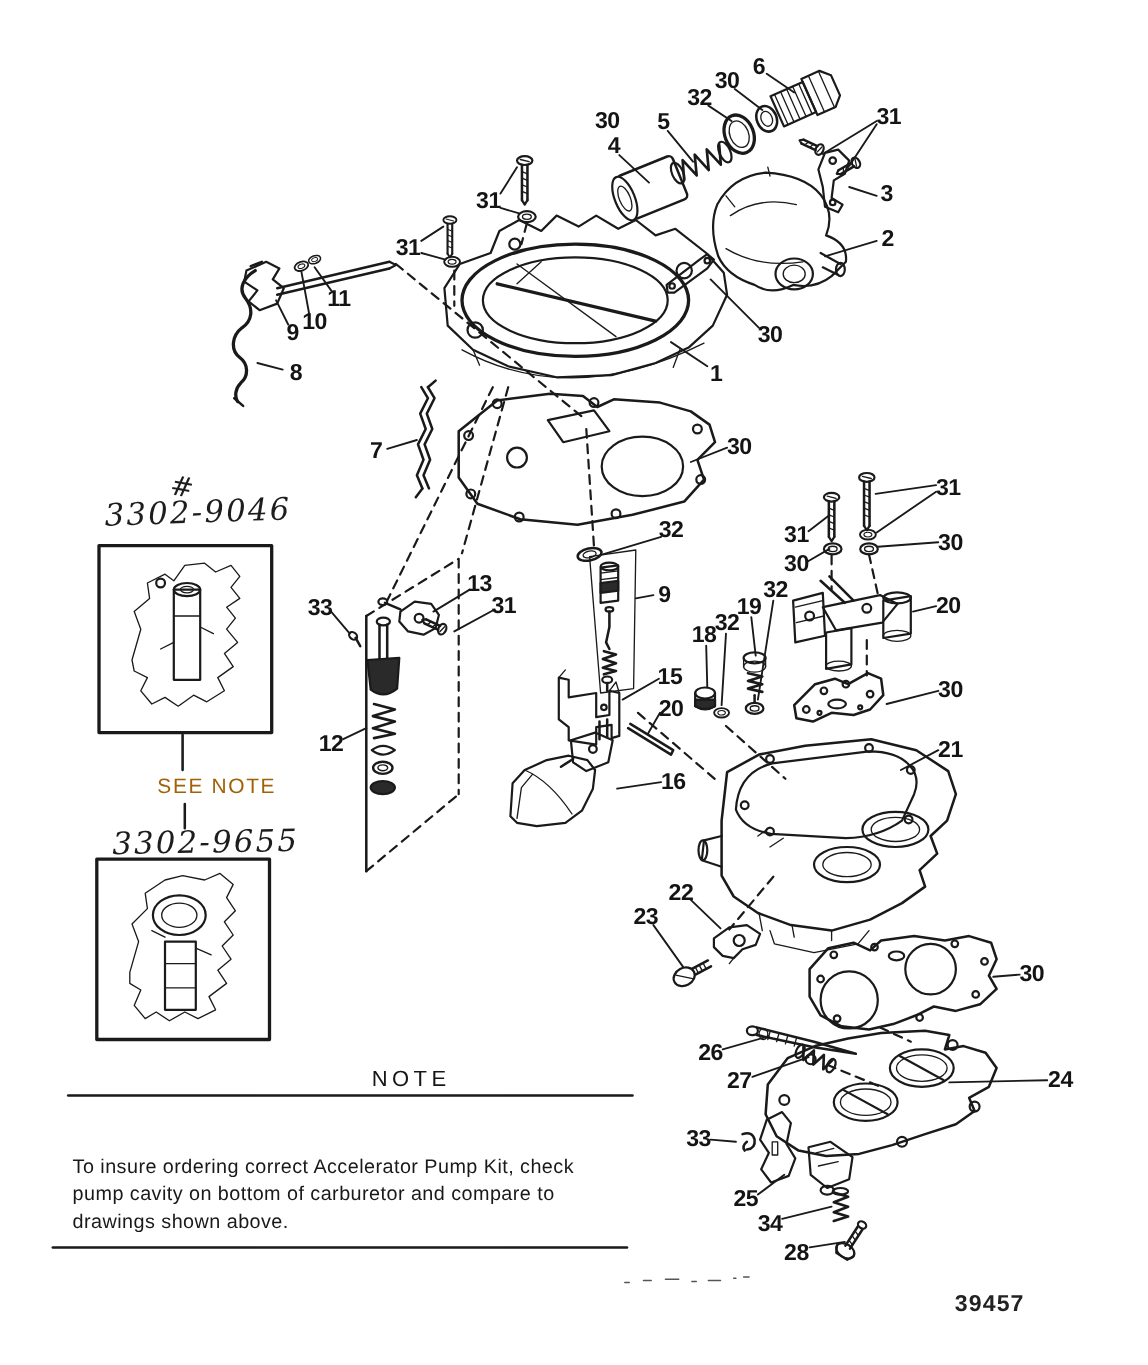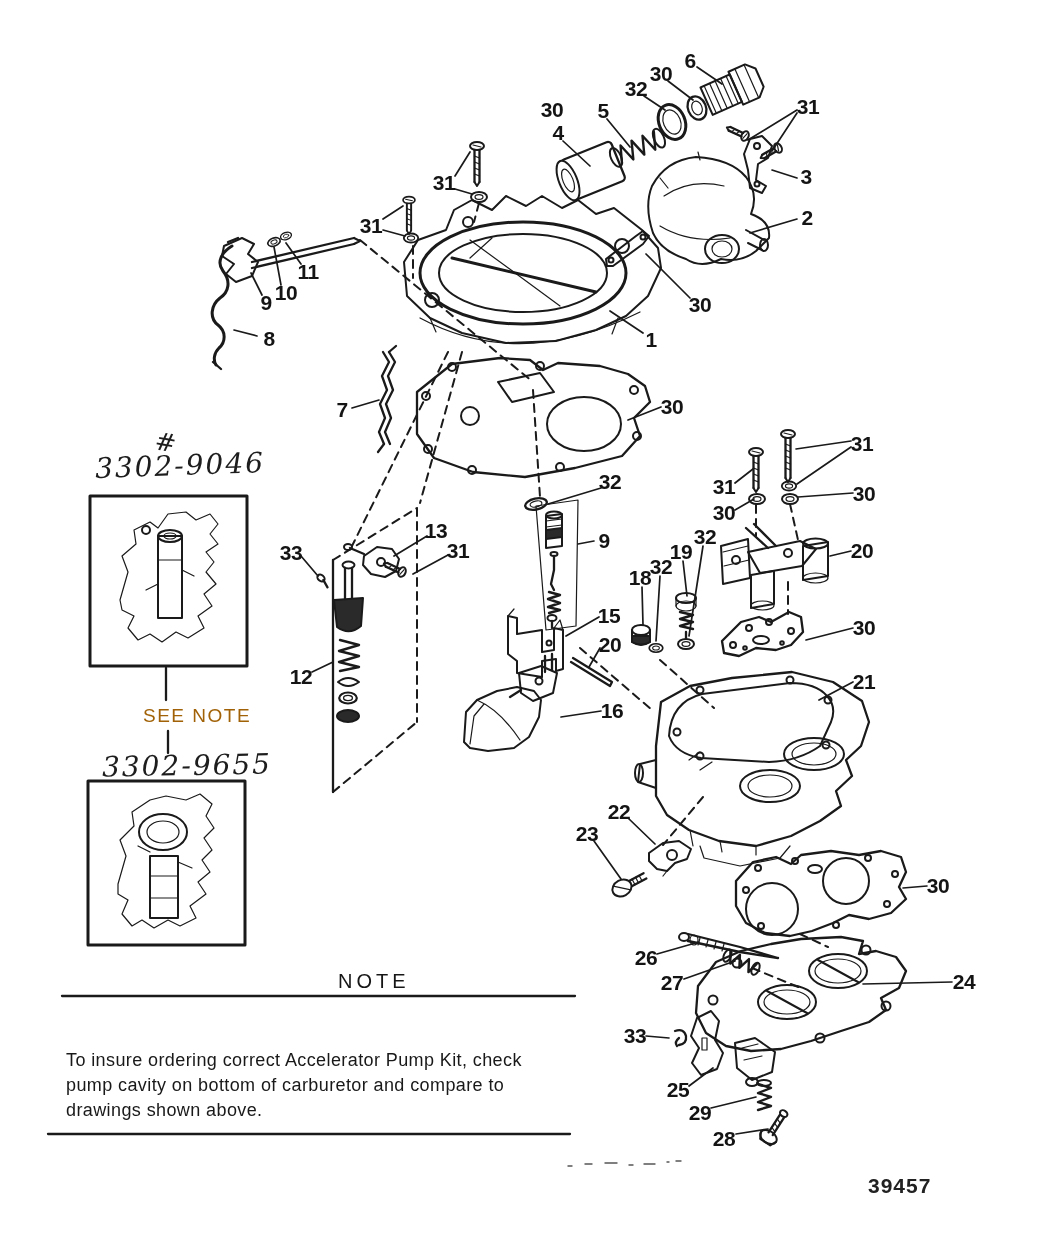--- a/index.html
+++ b/index.html
@@ -458,16 +458,16 @@
       <span class="callout" style="left: 864px; top: 628px;">30</span>
       <span class="callout" style="left: 864px; top: 682px;">21</span>
       <span class="callout" style="left: 619px; top: 812px;">22</span>
       <span class="callout" style="left: 587px; top: 834px;">23</span>
       <span class="callout" style="left: 938px; top: 886px;">30</span>
       <span class="callout" style="left: 646px; top: 958px;">26</span>
       <span class="callout" style="left: 672px; top: 983px;">27</span>
       <span class="callout" style="left: 964px; top: 982px;">24</span>
       <span class="callout" style="left: 635px; top: 1036px;">33</span>
       <span class="callout" style="left: 678px; top: 1090px;">25</span>
-      <span class="callout" style="left: 700px; top: 1113px;">29</span>
+      <span class="callout" style="left: 700px; top: 1113px;">34</span>
       <span class="callout" style="left: 724px; top: 1139px;">28</span>
     </div>
 </div>
 
 </body></html>

